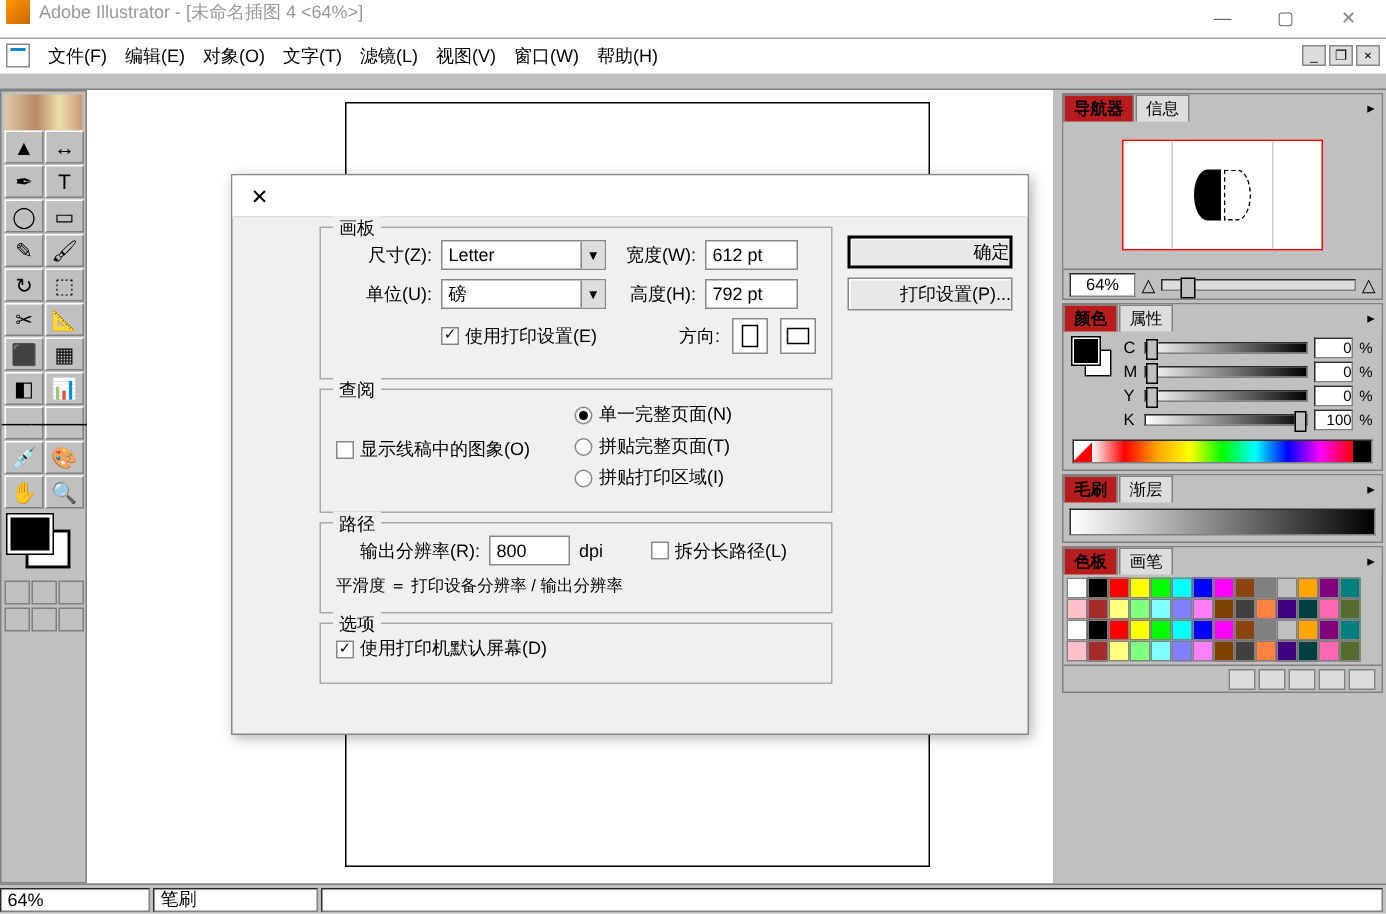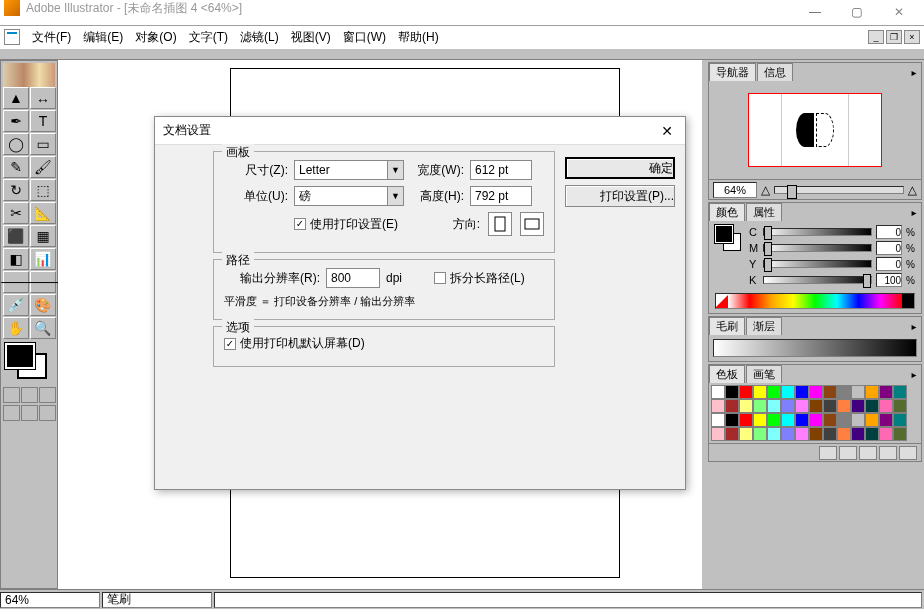--- a/index.html
+++ b/index.html
@@ -25,21 +25,21 @@
 .swatch-block .bg { position:absolute; top:10px; left:14px; width:30px; height:26px; border:2px solid #000; background:#fff; }
 .swatch-block .fg { position:absolute; top:0; left:2px; width:30px; height:26px; border:2px solid #fff; background:#000; box-shadow:0 0 0 1px #000; }
 .modegrid { display:grid; grid-template-columns:17px 17px 17px; gap:1px; margin-top:2px; }
 .modebtn { width:17px; height:16px; border:1px solid #808080; background:#c0c0c0; }
 .canvas-area { flex:1; background:#fff; position:relative; overflow:hidden; }
 .canvas-page { position:absolute; top:8px; left:172px; width:390px; height:510px; border:1px solid #000; background:#fff; }
 .panels { width: 222px; background:#c0c0c0; display:flex; flex-direction:column; gap:2px; padding:2px 2px 2px 6px; }
 .panel { background:#c0c0c0; border:1px solid #808080; }
 .ptabs { display:flex; background:#c0c0c0; height:18px; }
 .ptab { padding:1px 6px; border:1px solid #808080; border-bottom:none; background:#ddd; margin-right:1px; font-size:11px; }
-.ptab.active { background:#e5e5e5; font-weight:normal; }
+.ptab.active { background:#b91c1c; font-weight:bold; }
 .ptab-spacer { flex:1; }
 .pctrl { width:14px; display:flex; align-items:center; justify-content:center; font-size:10px; }
 .nav-body { height:98px; background:#c0c0c0; display:flex; align-items:center; justify-content:center; }
 .nav-thumb { width:134px; height:74px; border:1px solid #f00; background:#fff; display:flex; align-items:center; justify-content:center; position:relative; }
 .nav-thumb::before,.nav-thumb::after { content:""; position:absolute; top:0; bottom:0; width:1px; background:#ccc; }
 .nav-thumb::before { left:32px; } .nav-thumb::after { right:32px; }
 .nav-shape { display:flex; gap:2px; }
 .nav-shape span { width:18px; height:34px; background:#000; border-radius:50% 0 0 50%; }
 .nav-shape span:last-child { border-radius:0 50% 50% 0; background:#fff; border:1px dashed #000; }
 .nav-foot { height:20px; display:flex; align-items:center; padding:0 4px; gap:4px; border-top:1px solid #808080; }
@@ -325,21 +325,20 @@
         <div class="pb"></div>
         <div class="pb"></div>
         <div class="pb"></div>
       </div>
     </div>
   </div>
 </div>
 
 <div class="dialog">
   <div class="dlg-title">
-    <span>文档设置</span>
     <div class="dlg-close">✕</div>
   </div>
   <div class="dlg-body">
     <div class="dlg-left">
       <div class="fieldset">
         <legend>画板</legend>
         <div class="frow">
           <label>尺寸(Z):</label>
           <div class="combo" style="width:110px">
               <span>Letter</span>
@@ -375,20 +374,43 @@
               </svg>
             </div>
           <div class="orient-btn">
               <svg width="16" height="14">
                 <rect x="1" y="2" width="14" height="10" fill="none" stroke="#000"></rect>
               </svg>
             </div>
         </div>
       </div>
 
+      <div class="fieldset">
+        <legend>查阅</legend>
+        <div style="display:flex; gap:30px;">
+          <div class="chk">
+              <div class="box"></div>
+              <span>显示线稿中的图象(O)</span>
+            </div>
+          <div>
+            <div class="radio">
+                <div class="dot on"></div>
+                <span>单一完整页面(N)</span>
+              </div>
+            <div class="radio">
+                <div class="dot"></div>
+                <span>拼贴完整页面(T)</span>
+              </div>
+            <div class="radio">
+                <div class="dot"></div>
+                <span>拼贴打印区域(I)</span>
+              </div>
+          </div>
+        </div>
+      </div>
 
       <div class="fieldset">
         <legend>路径</legend>
         <div class="frow">
           <label style="min-width:96px">输出分辨率(R):</label>
           <div class="txtfield" style="width:54px">
               <span>800</span>
             </div>
           <span>dpi</span>
           <div style="width:20px"></div>

